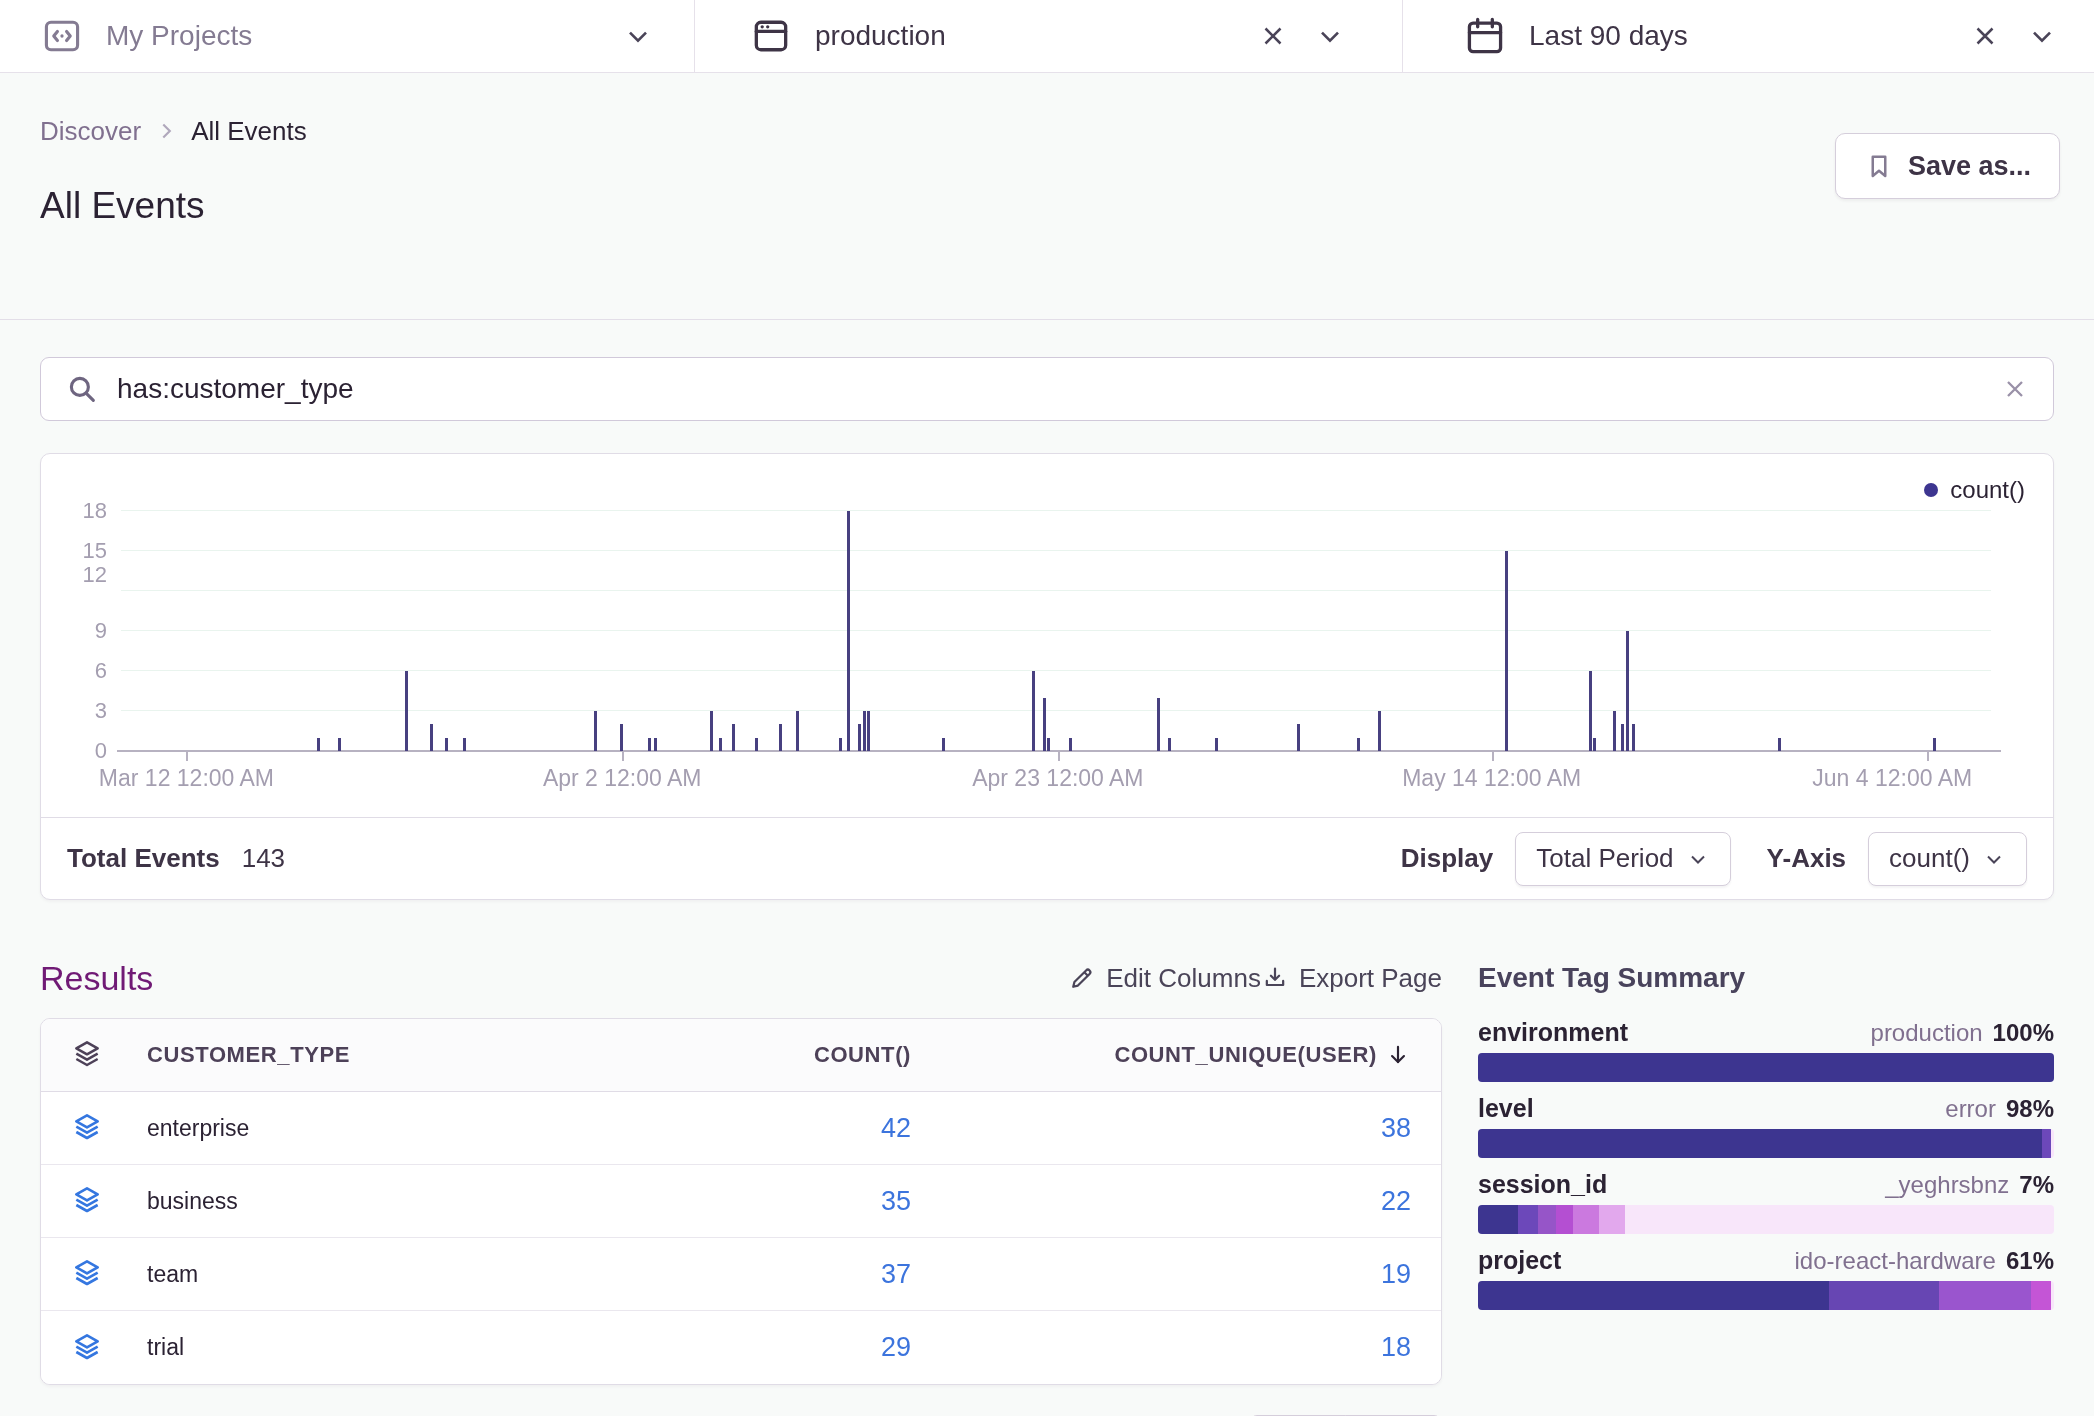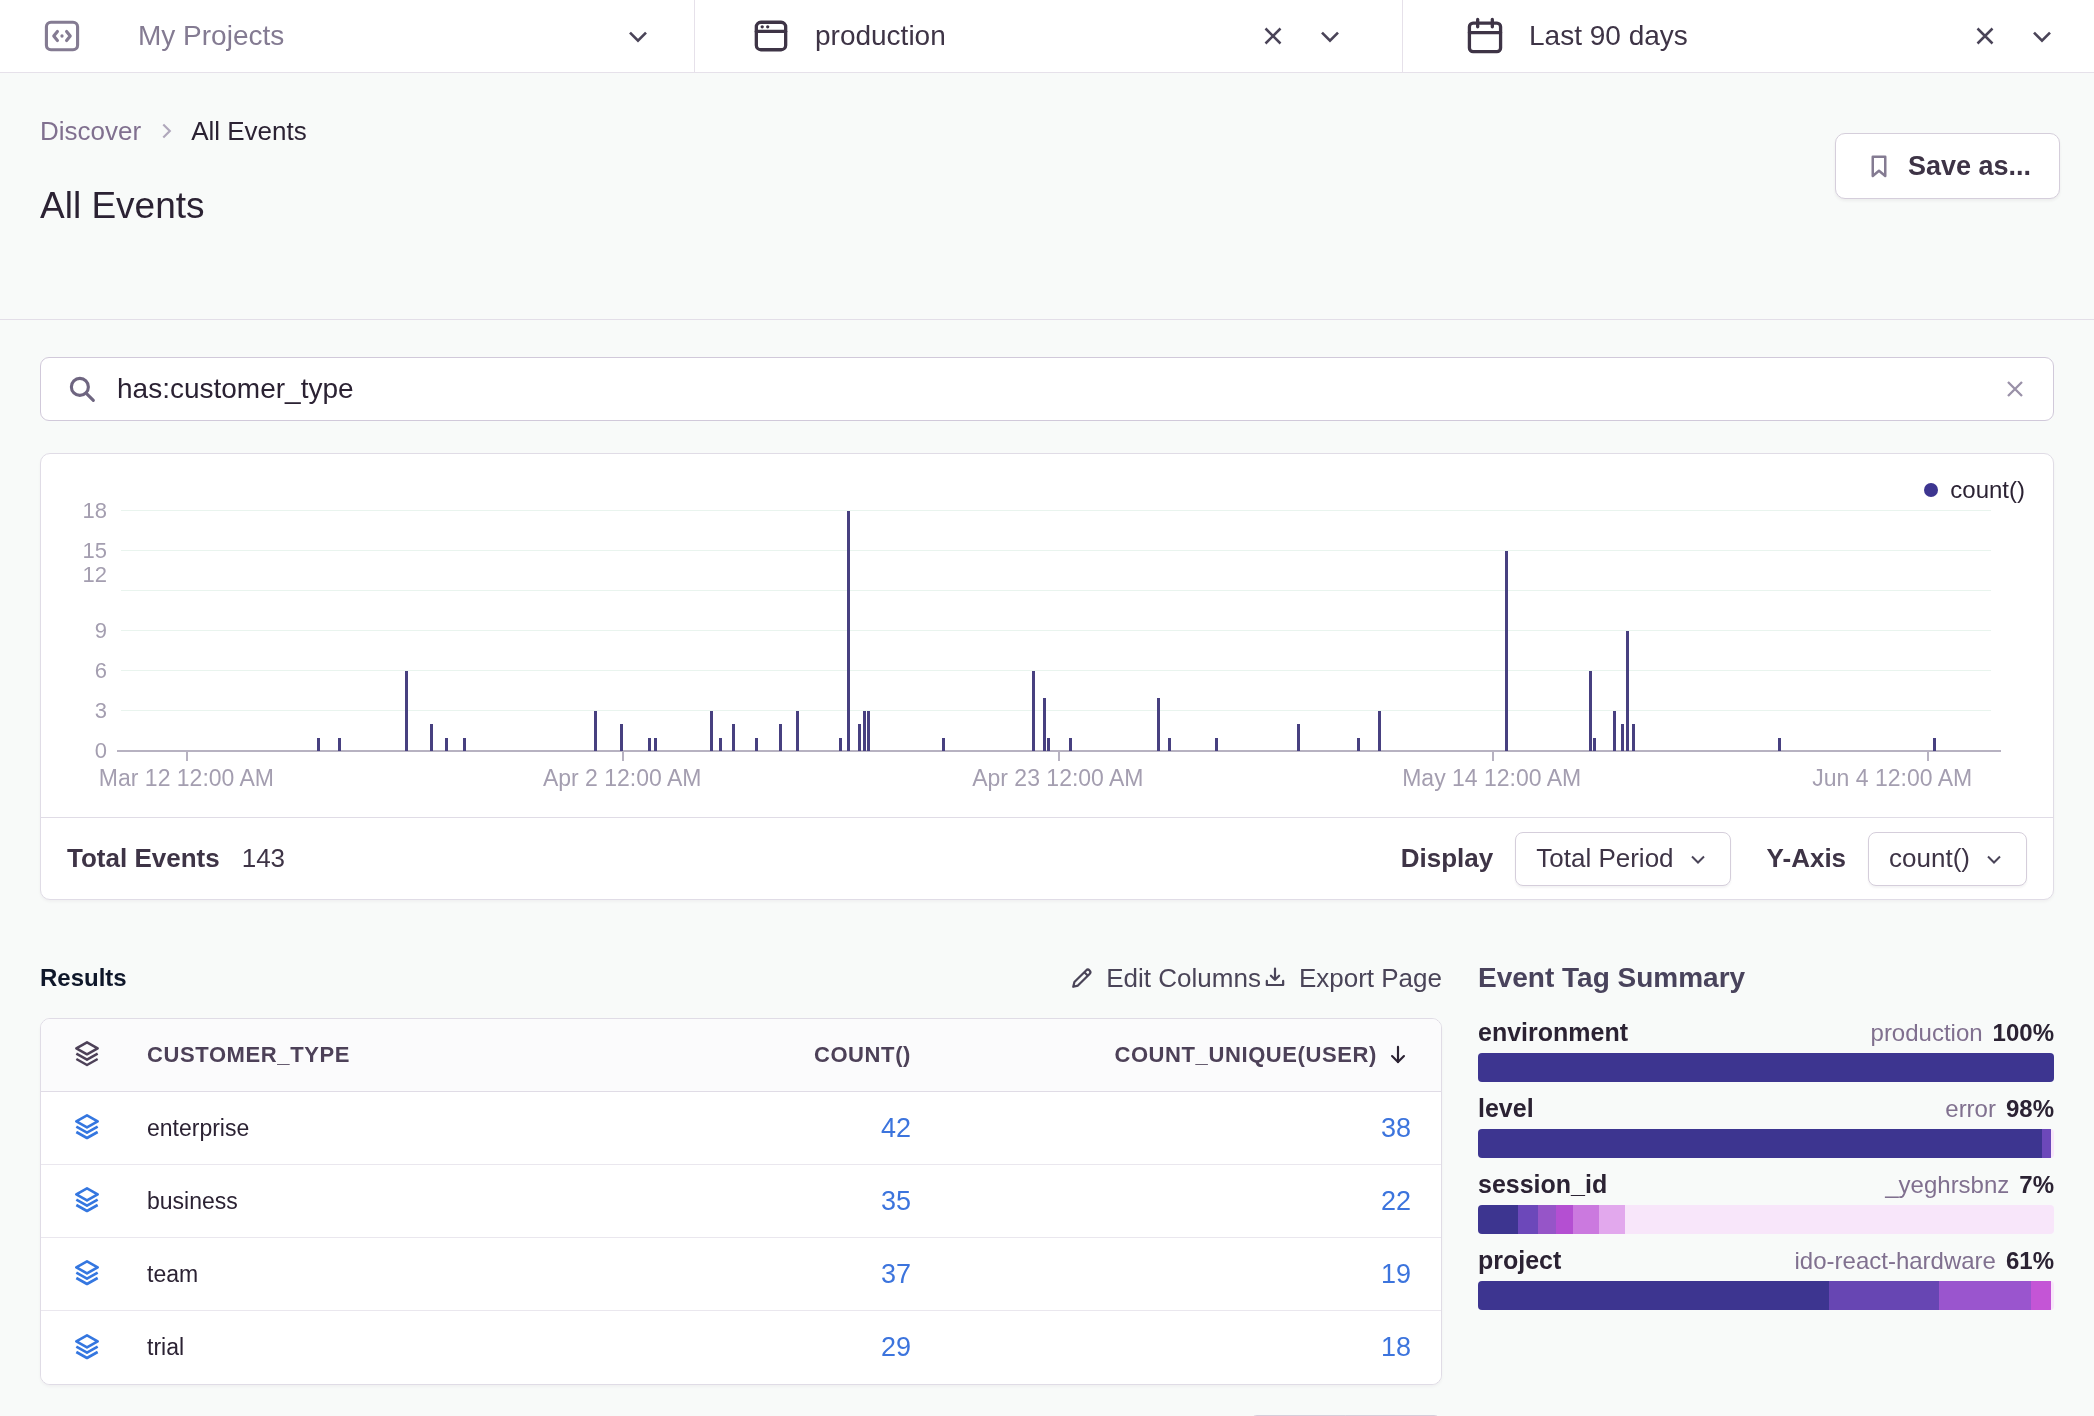--- a/index.html
+++ b/index.html
@@ -4,21 +4,21 @@
 <style>
   * { margin:0; padding:0; box-sizing:border-box; }
   html,body { width:2094px; height:1416px; overflow:hidden; }
   body { font-family:"Liberation Sans", sans-serif; background:#F8FAF9; color:#2B2233; }
   svg { display:block; }
 
   
   .topbar { height:73px; background:#FFFFFF; border-bottom:1px solid #E6E1EA; display:flex; align-items:stretch; }
   .tb-sec { display:flex; align-items:center; }
   .tb-sec + .tb-sec { border-left:1px solid #E6E1EA; }
-  .tb-sec1 { width:694px; padding:0 40px;gap:32px; }
+  .tb-sec1 { width:694px; padding:0 40px; }
   .tb-sec2 { width:708px; padding:0 56px 0 54px; }
   .tb-sec3 { flex:1; padding:0 36px 0 60px; }
   .tb-label { font-size:28px; font-weight:500; margin-left:22px; white-space:nowrap; }
   .tb-muted { color:#847B92; }
   .tb-dark  { color:#3E3446; }
   .tb-right { margin-left:auto; display:flex; align-items:center; gap:26px; }
 
   
   .page-head { height:247px; border-bottom:1px solid #E3DEE8; padding:40px 40px 0; position:relative; }
   .crumbs { display:flex; align-items:center; gap:12px; font-size:26px; height:36px; }
@@ -56,21 +56,21 @@
   .foot-lab { font-size:26px; font-weight:700; color:#3E3446; }
   .dd-btn { height:54px; background:#fff; border:1px solid #D5CEDB; border-radius:8px; padding:0 20px;
     display:flex; align-items:center; gap:12px; font-size:26px; color:#3E3446; cursor:pointer;
     box-shadow:0 2px 2px rgba(43,34,51,.05); }
   .foot-lab.gap { margin-left:14px; }
 
   
   .results-row { display:flex; margin-top:56px; align-items:flex-start; }
   .results-left { width:1402px; }
   .results-head { display:flex; align-items:center; height:44px; }
-  .results-title { font-size:24px; font-weight:700; color:#0f172a; }
+  .results-title { font-size:34px; font-weight:400; color:#701a75; }
   .head-actions { margin-left:auto; display:flex; align-items:center; }
   .action-link { display:flex; align-items:center; gap:10px; font-size:26px; color:#4A4458; cursor:pointer; }
 
   .table { margin-top:18px; background:#fff; border:1px solid #E0DCE6; border-radius:10px; overflow:hidden;
     box-shadow:0 2px 3px rgba(43,34,51,.04); }
   .t-row { display:grid; grid-template-columns:76px 1fr 280px 500px; align-items:center; height:73px; padding:0 30px 0 30px; }
   .t-head { background:#FBFBFC; border-bottom:1px solid #E0DCE6; }
   .t-head .t-col { font-size:22px; font-weight:700; color:#4D4158; letter-spacing:.6px; }
   .t-body .t-row { border-bottom:1px solid #EAE7EE; background:#fff; }
   .t-body .t-row:last-child { border-bottom:none; }

